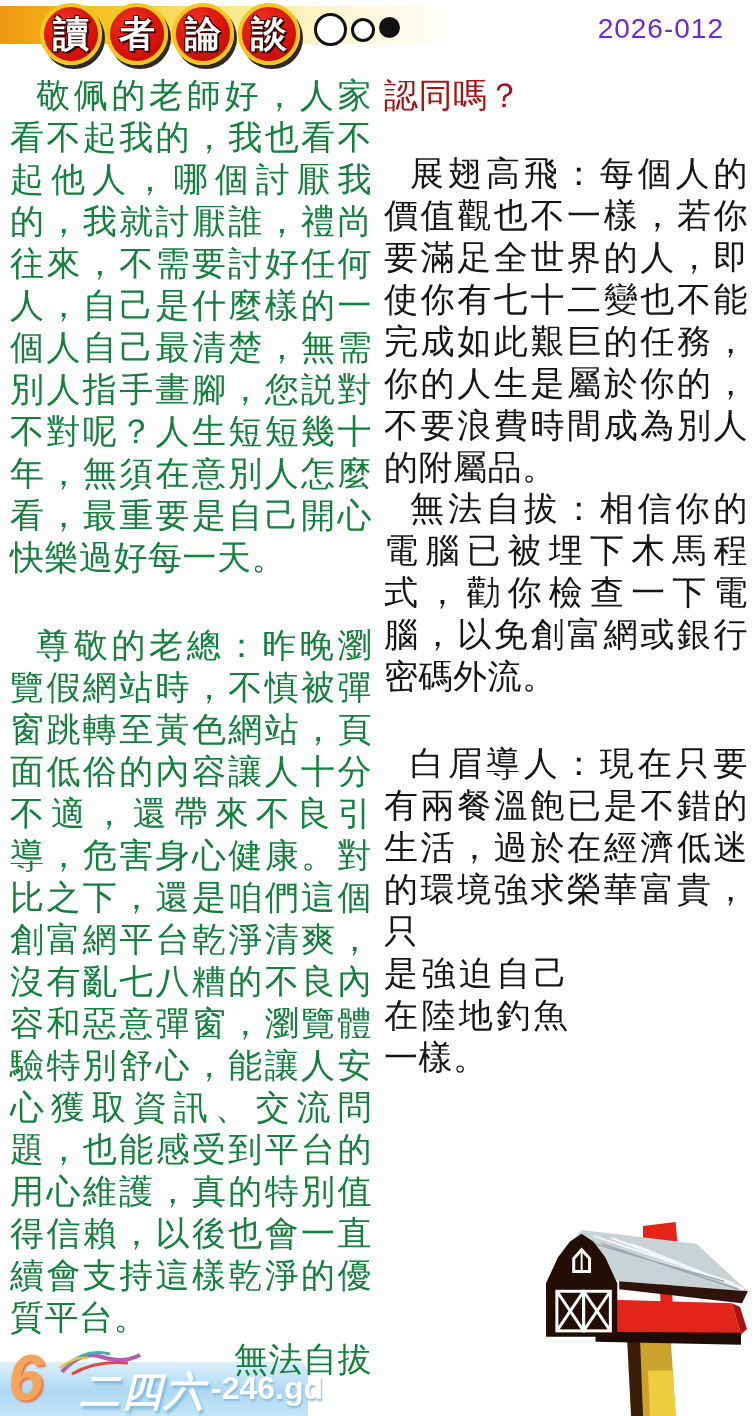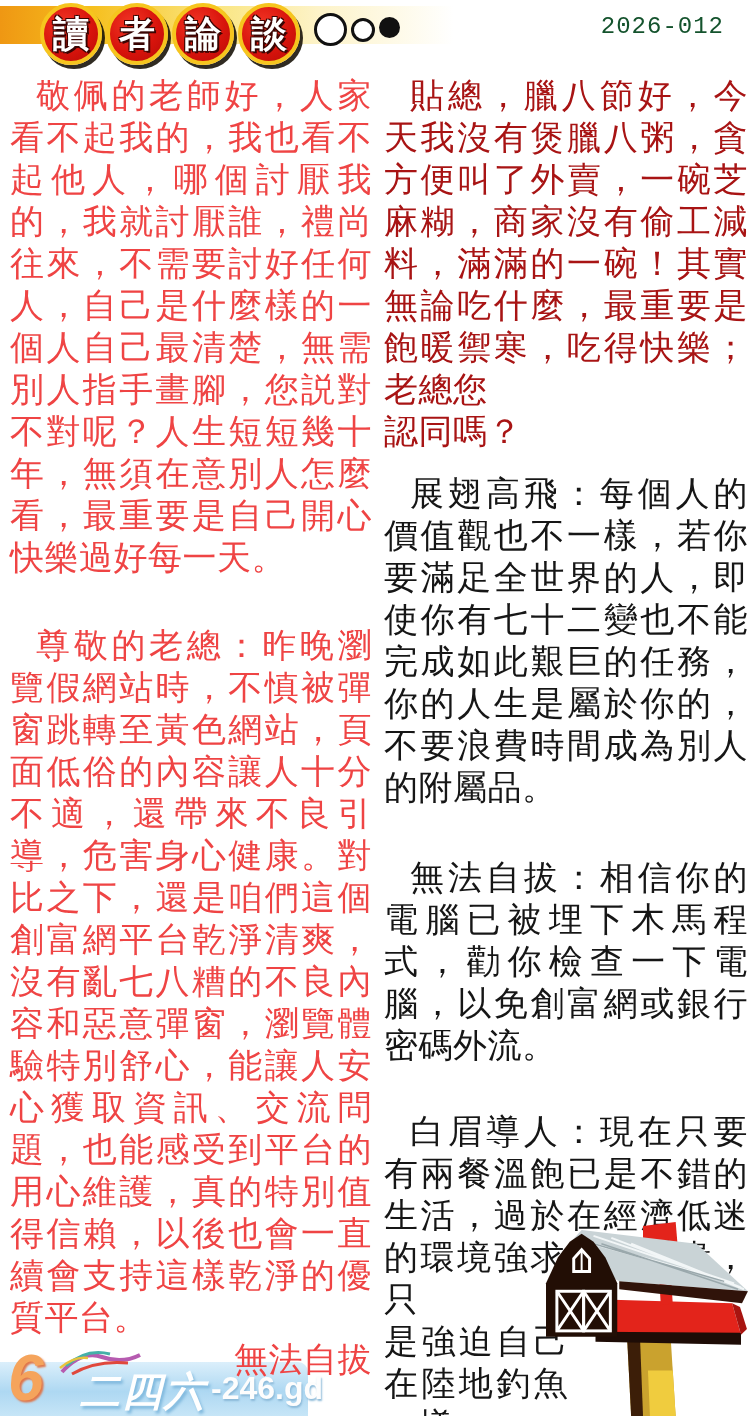--- a/index.html
+++ b/index.html
@@ -24,40 +24,40 @@
   .badge span{
     color:#ffffff; font-weight:bold; font-size:36px; line-height:1;
     text-shadow:2px 2px 0 #3a0503, -1px -1px 0 #3a0503, 1px -1px 0 #3a0503, -1px 1px 0 #3a0503;
   }
   .hdr-circle{position:absolute; border-radius:50%; z-index:3; background:#fff;}
   .c1{left:314px; top:13px; width:27px; height:27px; border:3px solid #111;}
   .c2{left:351px; top:18px; width:18px; height:18px; border:3px solid #111;}
   .c3{left:379px; top:17px; width:21px; height:21px; background:#111; border:0;}
   .issue{
     position:absolute; right:32px; top:13px; z-index:3;
-    font-family:Liberation Mono, monospace;
-    font-size:24px; color:#14532d; letter-spacing:1px;
+    font-family:Liberation Sans, sans-serif;
+    font-size:28px; color:#6d28d9; letter-spacing:1px;
   }
   
   .col{position:absolute; top:74px;}
   .col-left{left:10px; width:362px;}
   .col-right{left:384px; width:364px;}
   .para{
     font-size:34px; line-height:42px; letter-spacing:.5px;
     text-align:justify; text-indent:26px; margin:0;
   }
-  .red{color:#ef4444;}
+  .red{color:#15803d;}
   .red2{color:#a81414;}
   .black{color:#161616;}
   .sig{display:block; text-align:right; font-size:34px; line-height:42px; letter-spacing:.5px; margin:0;}
   .lastline{
     display:flex; justify-content:space-between;
     font-size:34px; line-height:42px; letter-spacing:.5px;
   }
-  .mt46{margin-top:46px;} .mt40{margin-top:20px;} .mt48{margin-top:48px;} .mt44{margin-top:44px;}
+  .mt46{margin-top:46px;} .mt40{margin-top:36px;} .mt48{font-family:Liberation Serif, serif;} .mt44{margin-top:44px;}
   .narrow-tail{display:block; width:184px; text-indent:0; text-align:justify;}
   .sig-over{position:relative; z-index:5;}
   
   .mailbox{position:absolute; left:535px; top:1220px; width:218px; height:196px; z-index:2;}
   
   .footer-band{
     position:absolute; left:0; top:1362px; width:308px; height:54px; z-index:1;
     background:linear-gradient(180deg,#dbeffb 0%,#aed8f2 55%,#c6e5f7 100%);
     border-top-right-radius:10px;
   }
@@ -107,21 +107,20 @@
   <div class="issue">2026-012</div>
 
   <div class="col col-left">
     <p class="para red">敬佩的老師好，人家看不起我的，我也看不起他人，哪個討厭我的，我就討厭誰，禮尚往來，不需要討好任何人，自己是什麼樣的一個人自己最清楚，無需別人指手畫腳，您説對不對呢？人生短短幾十年，無須在意別人怎麼看，最重要是自己開心快樂過好每一天。</p>
 
     <p class="para red mt46">尊敬的老總：昨晚瀏覽假網站時，不慎被彈窗跳轉至黃色網站，頁面低俗的內容讓人十分不適，還帶來不良引導，危害身心健康。對比之下，還是咱們這個創富網平台乾淨清爽，沒有亂七八糟的不良內容和惡意彈窗，瀏覽體驗特別舒心，能讓人安心獲取資訊、交流問題，也能感受到平台的用心維護，真的特別值得信賴，以後也會一直續會支持這樣乾淨的優質平台。</p>
     <span class="sig red sig-over">無法自拔</span>
   </div>
 
   <div class="col col-right">
-    <p class="para red2">貼總，臘八節好，今天我沒有煲臘八粥，貪方便叫了外賣，一碗芝麻糊，商家沒有偷工減料，滿滿的一碗！其實無論吃什麼，最重要是飽暖禦寒，吃得快樂；老總您</p>
     <div class="lastline red2">
       <span>認同嗎？</span>
     </div>
 
     <p class="para black mt40">展翅高飛：每個人的價值觀也不一樣，若你要滿足全世界的人，即使你有七十二變也不能完成如此艱巨的任務，你的人生是屬於你的，不要浪費時間成為別人的附屬品。</p>
 
     <p class="para black mt48">無法自拔：相信你的電腦已被埋下木馬程式，勸你檢查一下電腦，以免創富網或銀行密碼外流。</p>
 
     <p class="para black mt44">
       <span>白眉導人：現在只要有兩餐溫飽已是不錯的生活，過於在經濟低迷的環境強求榮華富貴，只</span>

